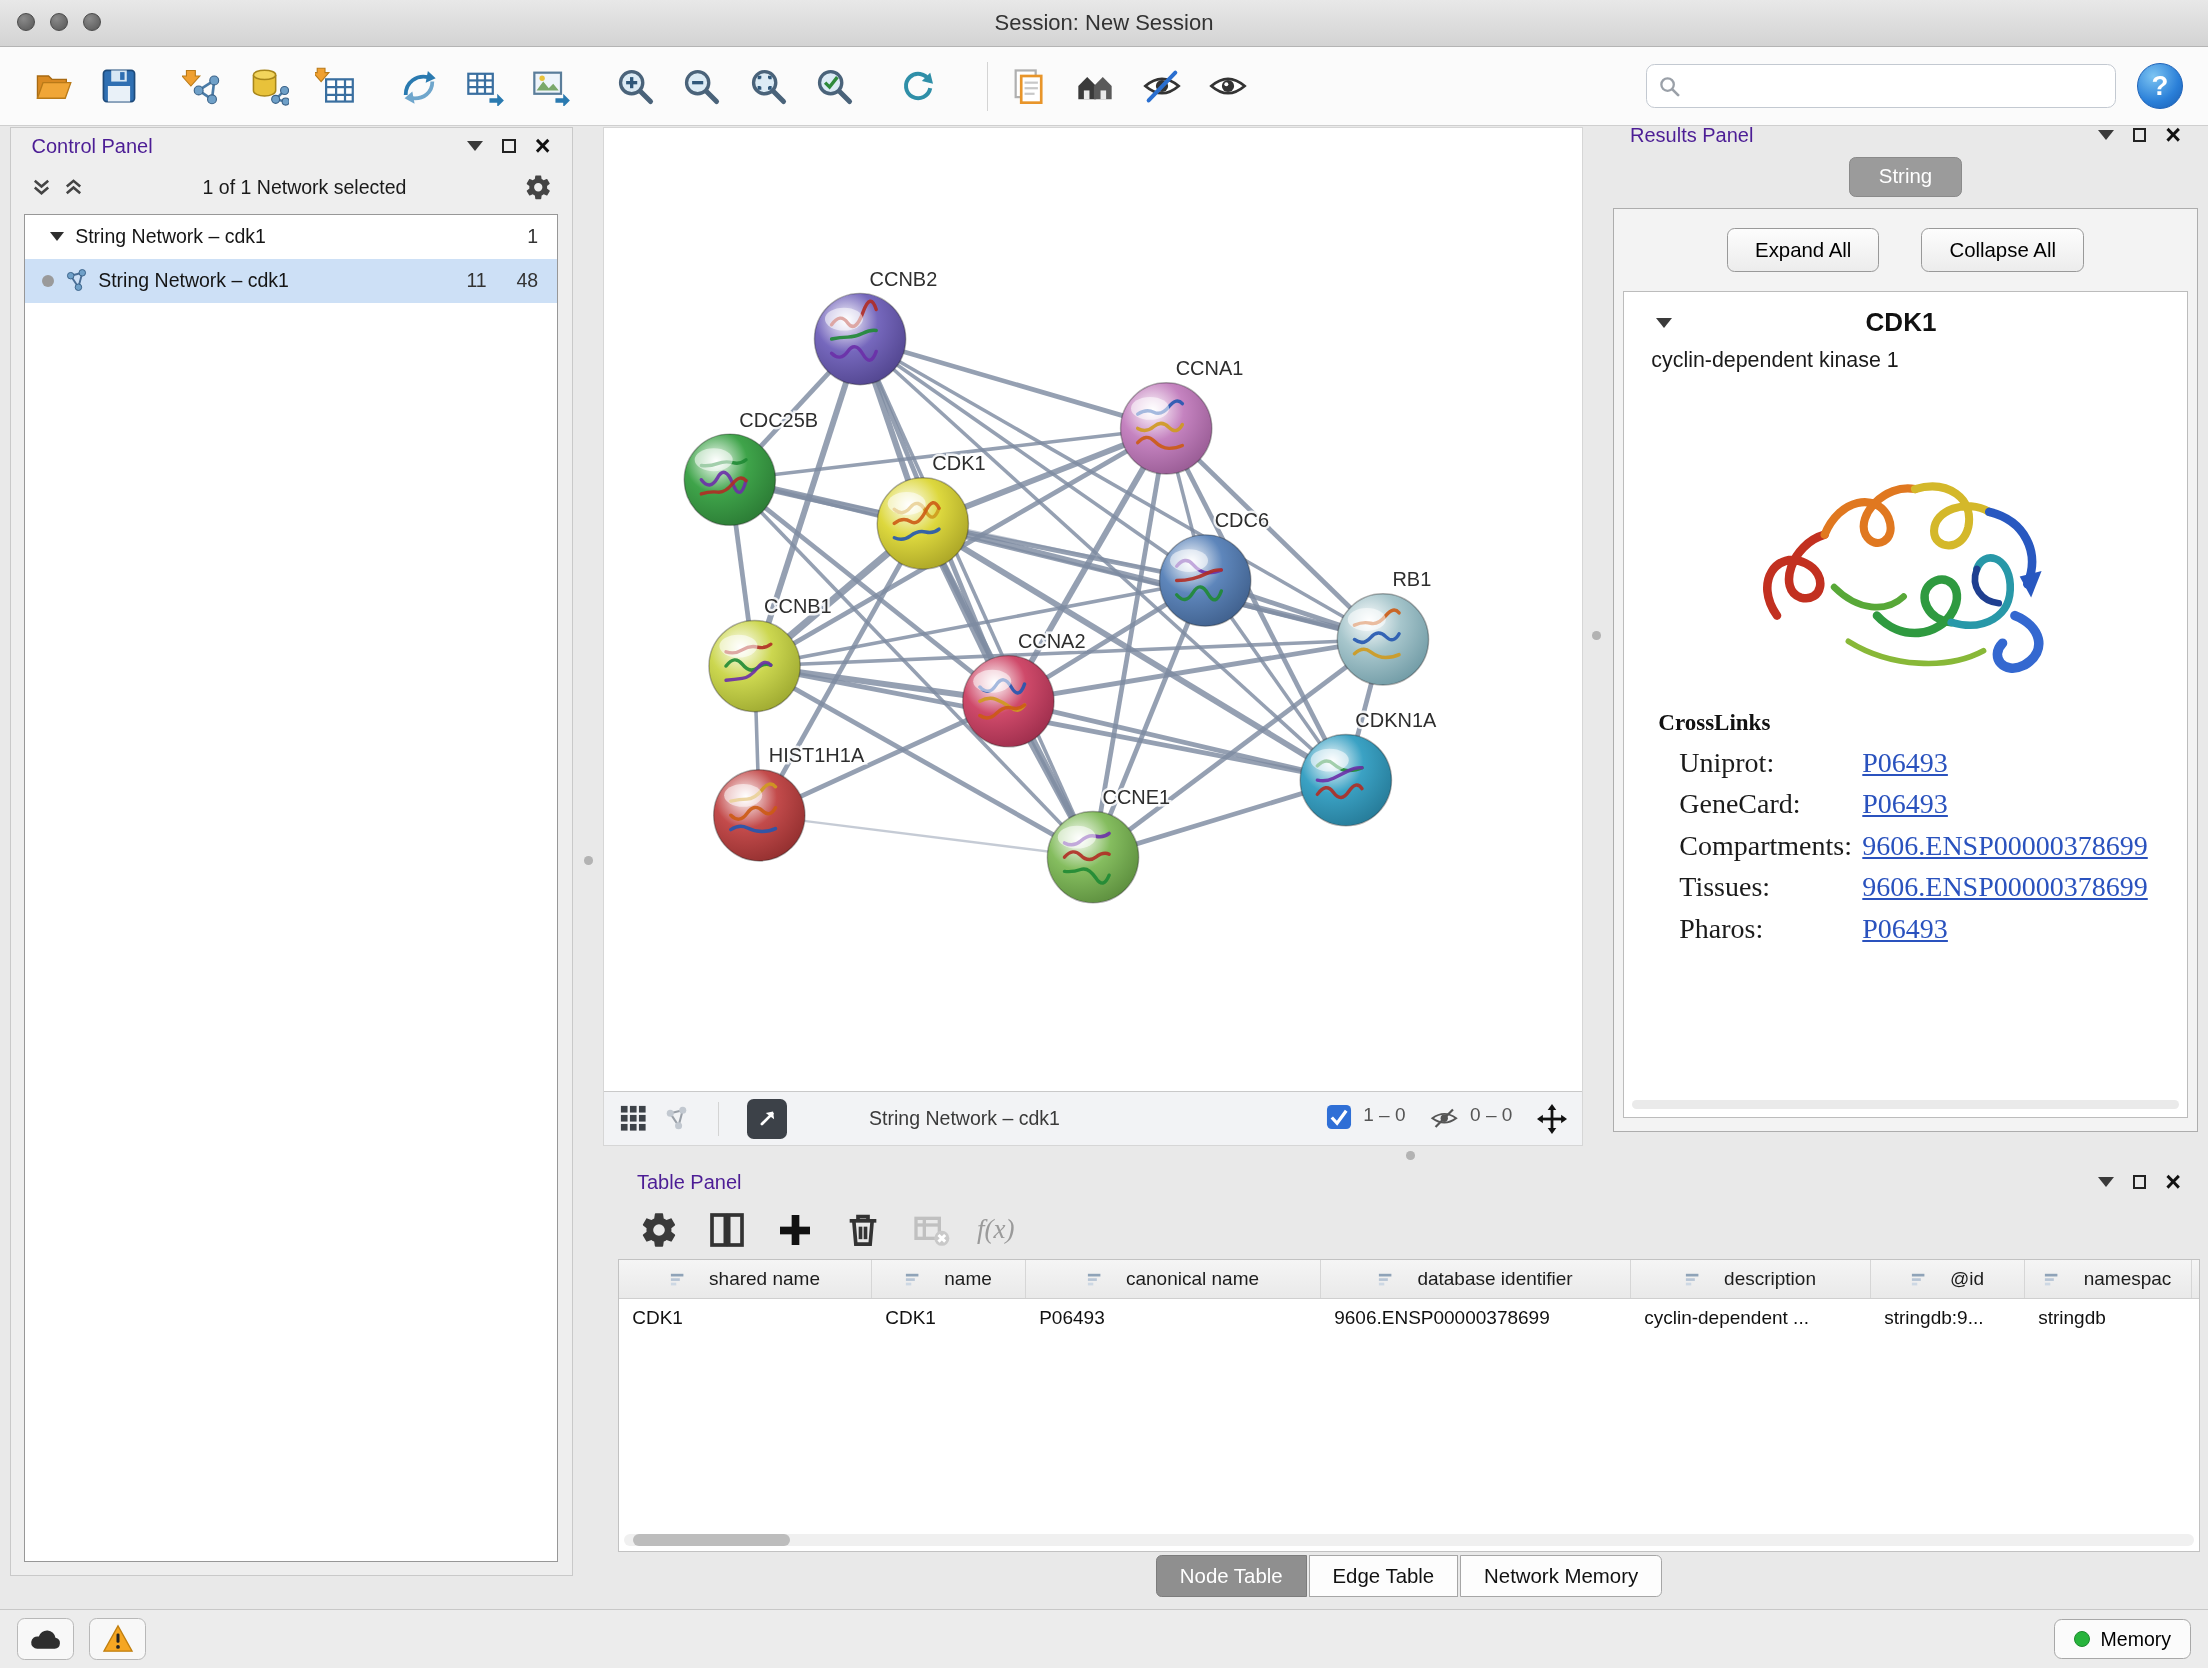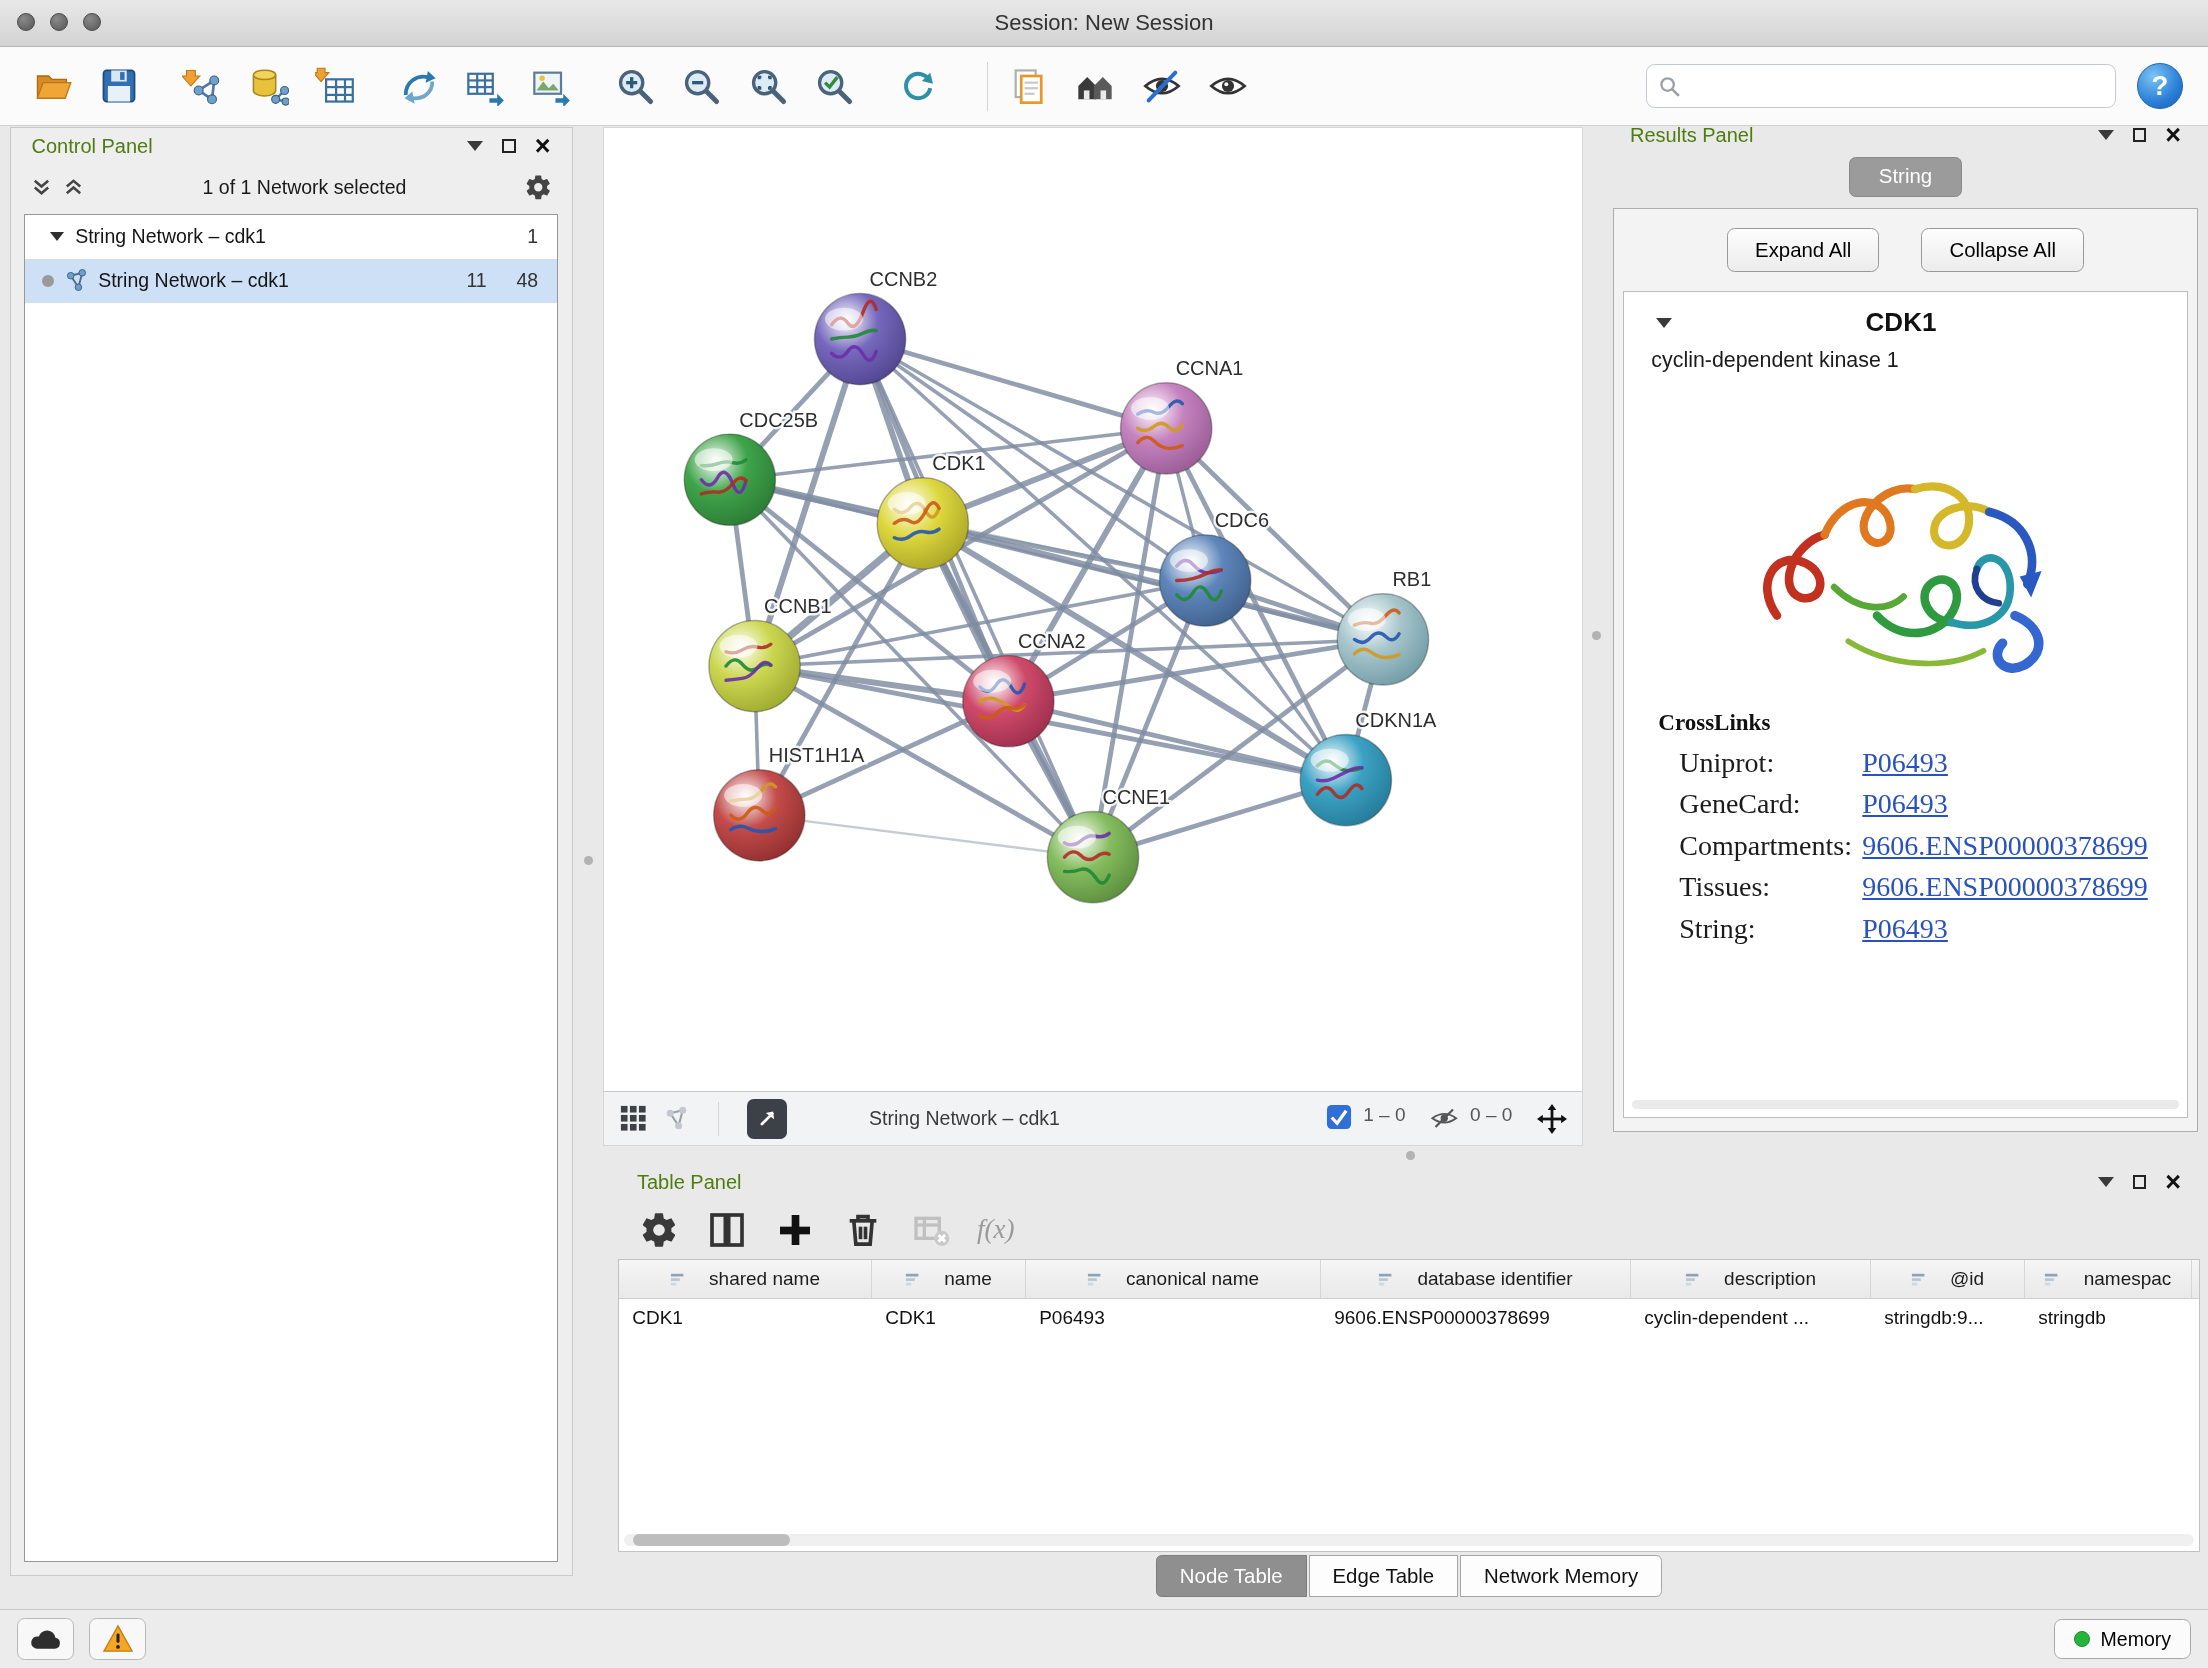--- a/index.html
+++ b/index.html
@@ -16,21 +16,21 @@
   .tgroup{display:flex;align-items:center;gap:11.4px;margin-right:28.5px;}
   .tbtn{width:55px;height:55px;border:none;background:transparent;border-radius:6.7px;display:flex;align-items:center;justify-content:center;padding:0;cursor:pointer;}
   .tbtn svg{width:40px;height:40px;}
   .vsep{width:1px;height:49px;background:#d4d4d4;margin:0 13.3px;}
   .searchwrap{margin-left:auto;display:flex;align-items:center;width:470px;height:44px;background:#fff;border:1.4px solid #c3c9d1;border-radius:8.6px;padding:0 11.4px;box-sizing:border-box;gap:7.6px;}
   .searchwrap input{flex:1;border:none;outline:none;font-size:20px;font-family:"Liberation Sans",sans-serif;background:transparent;}
   .helpbtn{width:46px;height:46px;margin-left:21px;border-radius:50%;border:1px solid #1d62b8;background:radial-gradient(circle at 35% 28%,#7cc4f2,#2a7fd8 60%,#1a5cb0);color:#fff;font-size:27.6px;font-weight:bold;display:flex;align-items:center;justify-content:center;cursor:pointer;}
 
   
   .phead{display:flex;align-items:center;height:36px;padding:0 21px;}
-  .phead .ptitle{font-size:20px;color:#4d7c0f;}
+  .phead .ptitle{font-size:20px;color:#4c1d95;}
   .phicons{margin-left:auto;display:flex;align-items:center;gap:19px;}
   .caret-down{width:0;height:0;border-left:8.6px solid transparent;border-right:8.6px solid transparent;border-top:10.5px solid #3a3a3a;display:inline-block;}
   .maxsq{width:13.3px;height:13.3px;border:2.4px solid #222;display:inline-block;box-sizing:border-box;}
   .closex{font-size:27px;font-weight:800;color:#111;line-height:19px;}
 
   
   .control-panel{position:absolute;left:9.5px;top:127px;width:563px;height:1449px;display:flex;flex-direction:column;background:#eeeeee;border:1px solid #c9c9c9;box-sizing:border-box;}
   .cp-tabs{display:flex;gap:2.9px;padding:5.7px 11.4px 5.7px;}
   .cp-tab{padding:8.6px 23px;border:1px solid #9d9d9d;background:linear-gradient(#f9f9f9,#e3e3e3);border-radius:6.7px;font-size:20px;color:#111;cursor:pointer;}
   .cp-tab.active{background:linear-gradient(#bdbdbd,#a9a9a9);box-shadow:inset 0 1px 2.9px rgba(0,0,0,.35);}
@@ -698,21 +698,21 @@
               </div>
               <div class="clrow">
                 <span class="cll">Compartments:</span>
                 <a class="clv" href="#">9606.ENSP00000378699</a>
               </div>
               <div class="clrow">
                 <span class="cll">Tissues:</span>
                 <a class="clv" href="#">9606.ENSP00000378699</a>
               </div>
               <div class="clrow">
-                <span class="cll">String:</span>
+                <span class="cll">Pharos:</span>
                 <a class="clv" href="#">P06493</a>
               </div>
             </div>
         </div>
         <div class="cl-scroll"></div>
       </div>
     </div>
   </div>
 
   <div class="table-panel">

